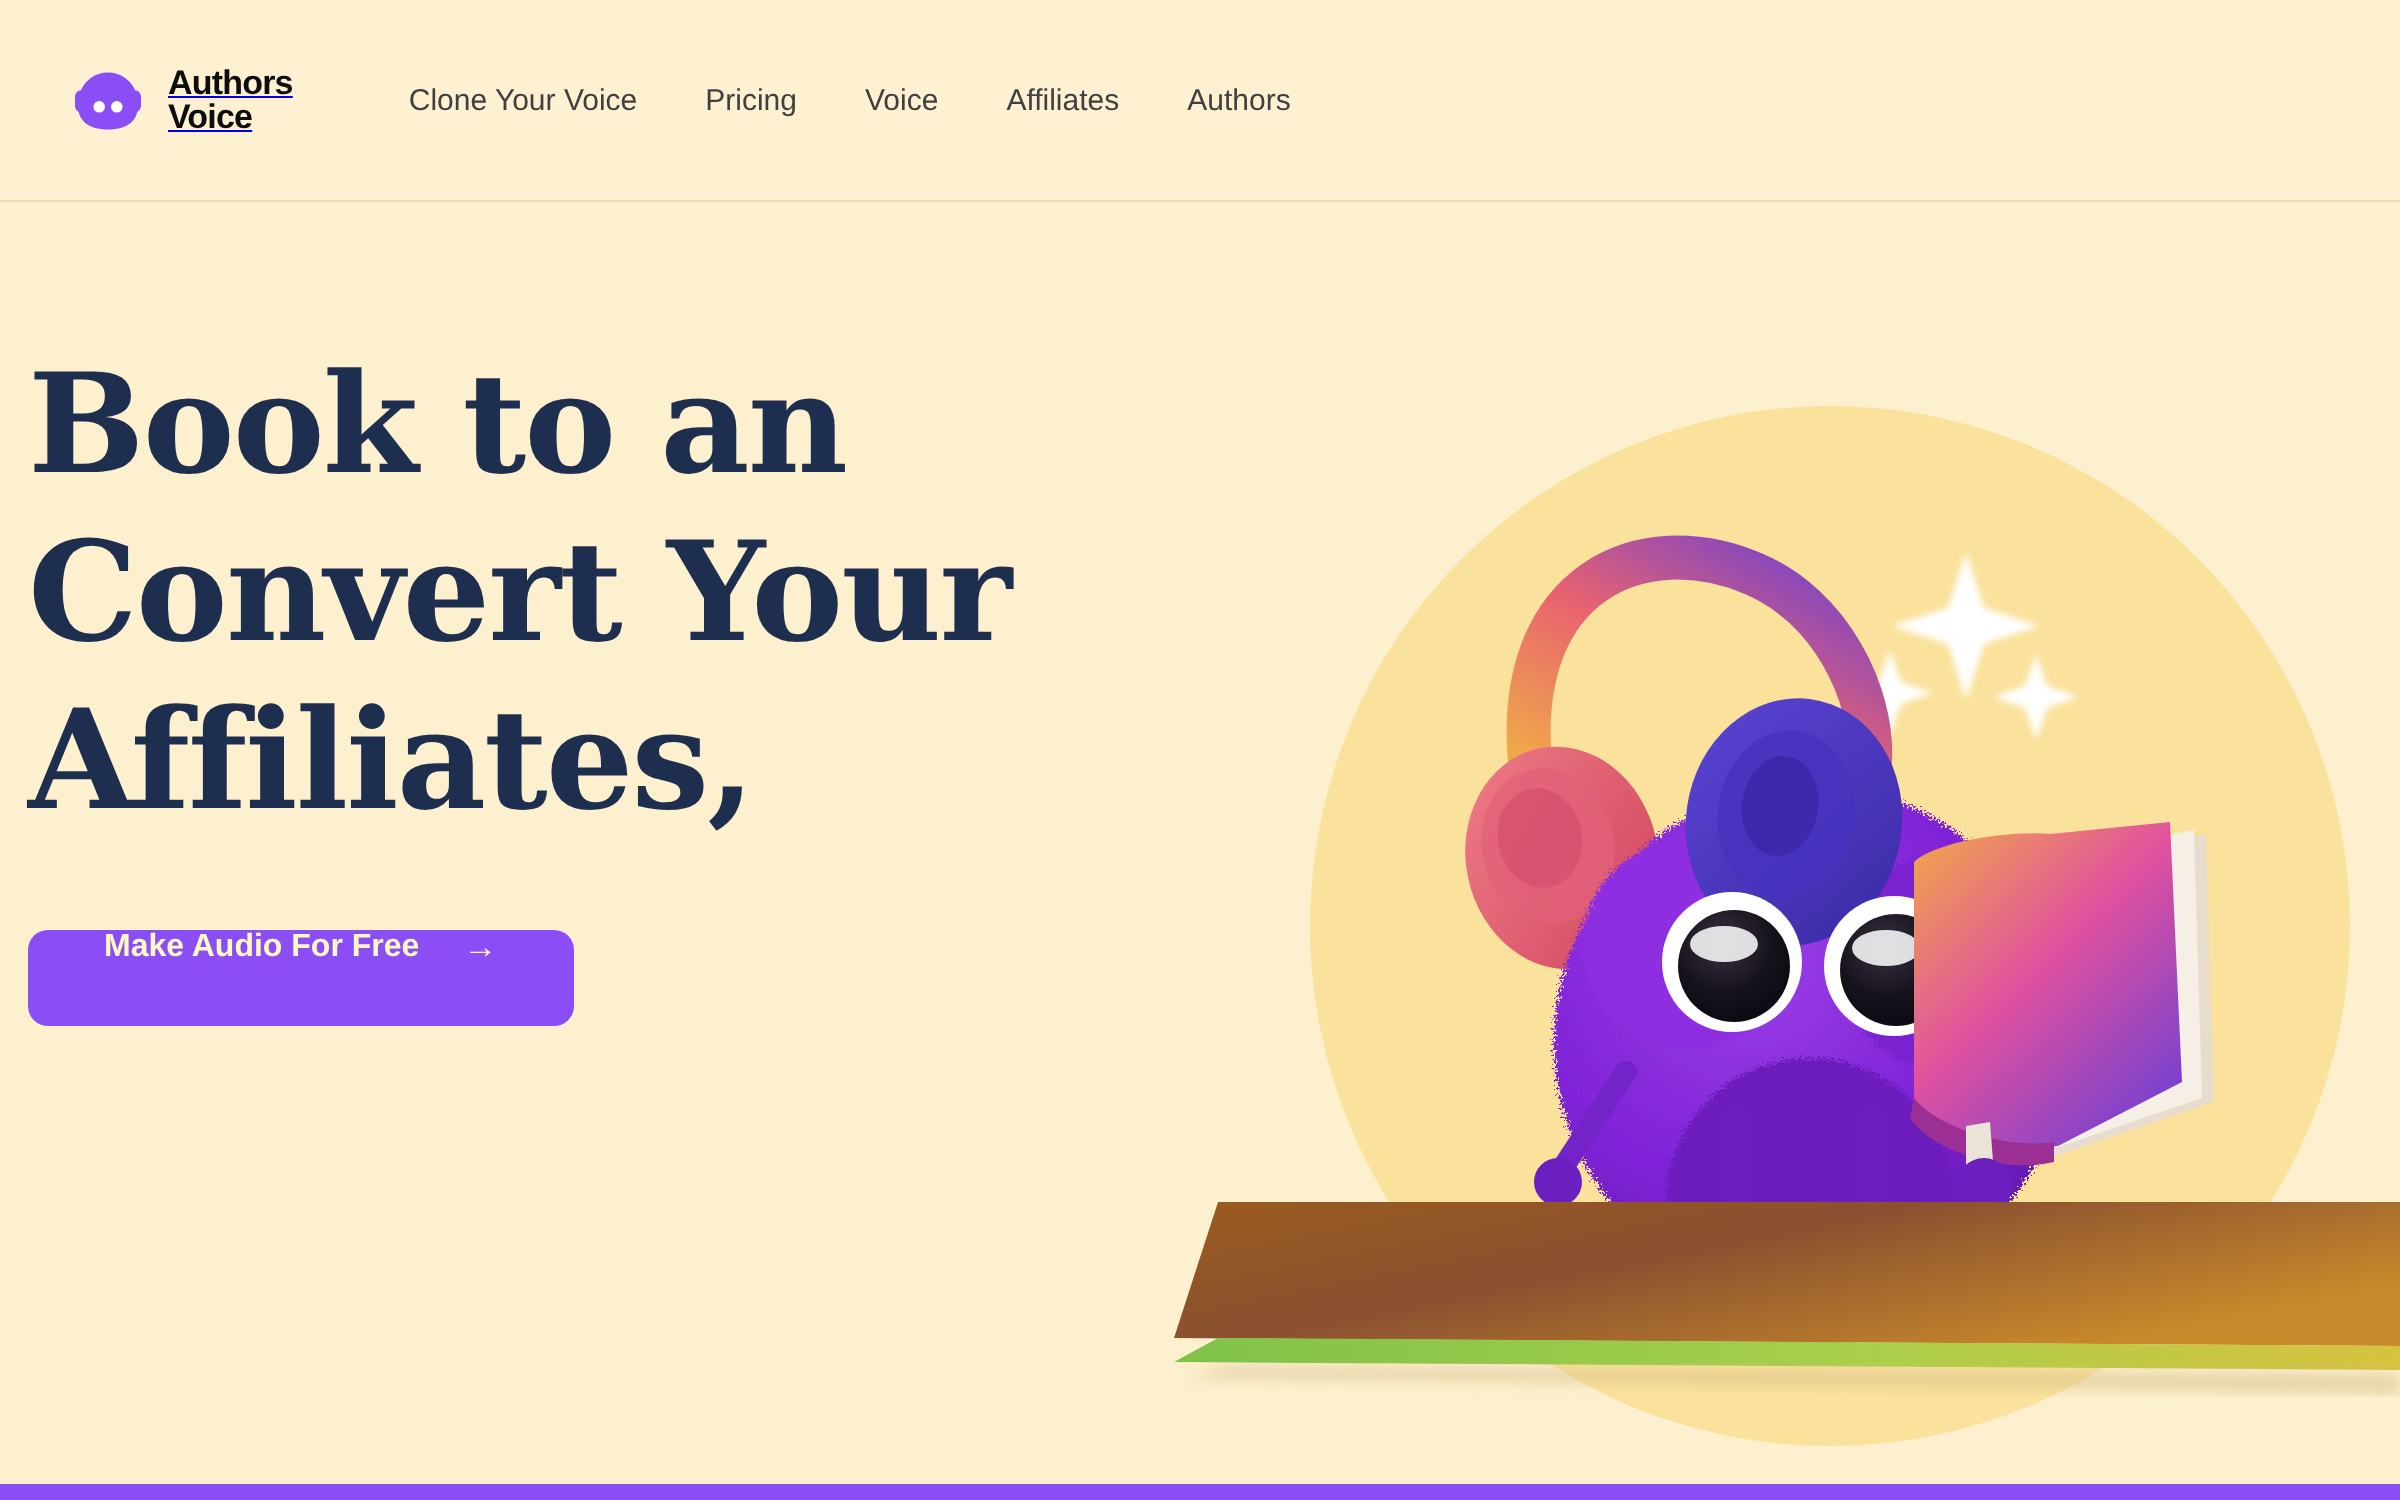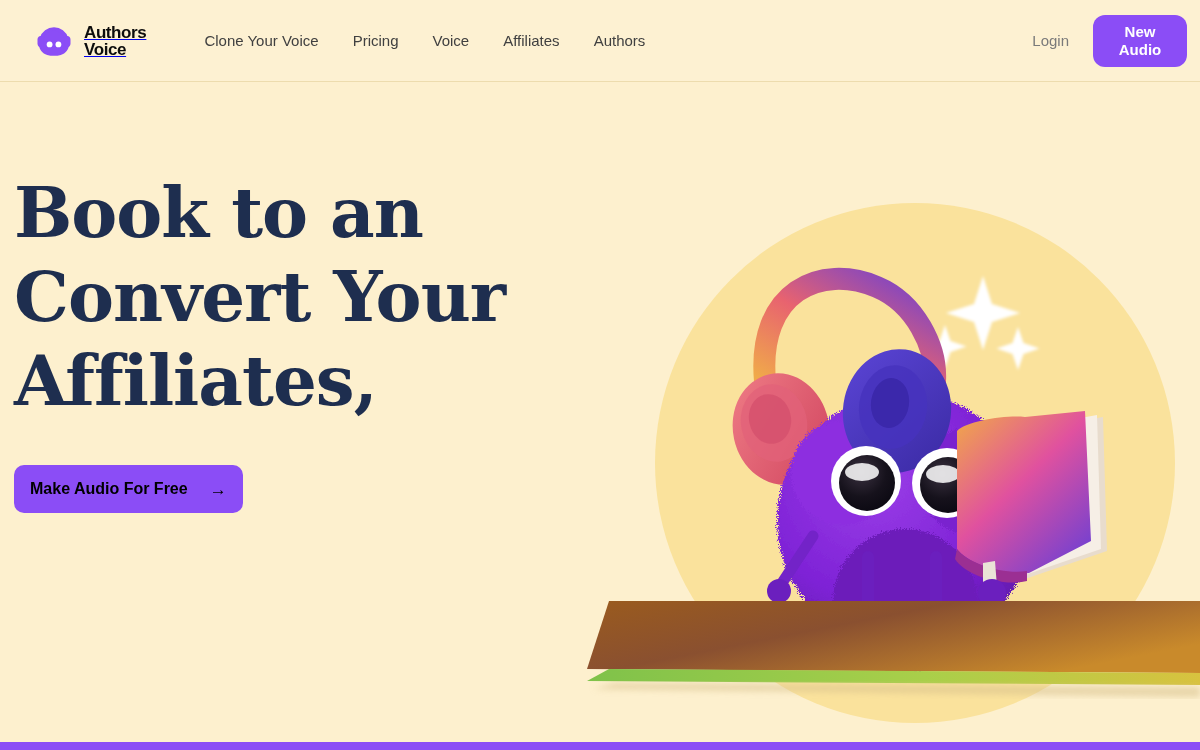--- a/index.html
+++ b/index.html
@@ -6,21 +6,21 @@
   html, body {
     width:1200px; height:750px;
     overflow:hidden;
     font-family:"Liberation Sans", sans-serif;
     background:#fdf0ce;
   }
   .page { position:relative; width:1200px; height:750px; background:#fdf0ce; overflow:hidden; }
 
   
   .header {
-    position:absolute; top:0; left:0; width:1200px; height:82px;
+    position:absolute; top:0; left:0; width:1200px; height:101px;
     background:#fdf1d2;
     border-bottom:1px solid #eddcae;
     display:flex; align-items:center;
     z-index:30;
   }
   .brand { display:flex; align-items:center; gap:10px; margin-left:34px; }
   .brand-mark { width:40px; height:38px; flex:none; display:block; }
   .brand-text {
     font-weight:bold; color:#0d0d0d;
     font-size:17px; line-height:17px; letter-spacing:-0.4px;
@@ -54,24 +54,24 @@
     font-weight:bold;
     font-size:69px;
     line-height:84px;
     color:#1e2e4f;
     letter-spacing:-1px;
   }
   .hero-title span { display:block; }
 
   .cta-btn {
     margin-top:42px;
-    display:inline-flex; align-items:center; gap:22px;
-    background:#8b4df6; color:#000000;
+    display:inline-flex; align-items:flex-start; gap:22px;
+    background:#8b4df6; color:#fef9c3;
     border:none; border-radius:10px;
-    padding:0 16px; height:48px;
+    padding:0 38px; height:48px;
     font-size:16px; font-weight:bold;
     cursor:pointer; font-family:"Liberation Sans", sans-serif;
   }
   .cta-arrow { font-size:17px; line-height:17px; display:block; }
 
   
   .illus { position:absolute; left:585px; top:0px; width:615px; height:661px; }
   .illus svg { display:block; width:615px; height:661px; }
 
   
@@ -100,27 +100,20 @@
     </a>
 
     <nav class="nav">
       <a href="#">Clone Your Voice</a>
       <a href="#">Pricing</a>
       <a href="#">Voice</a>
       <a href="#">Affiliates</a>
       <a href="#">Authors</a>
     </nav>
 
-    <div class="header-right">
-      <a class="login-link" href="#">Login</a>
-      <button class="new-audio-btn">
-        <span>New</span>
-        <span>Audio</span>
-      </button>
-    </div>
 
   </header>
 
   <section class="hero">
 
     <div class="illus">
       <svg viewBox="0 0 615 661">
         <defs>
           <linearGradient id="bandg" x1="0" y1="1" x2="1" y2="0">
             <stop offset="0" stop-color="#f0a94a"></stop>

